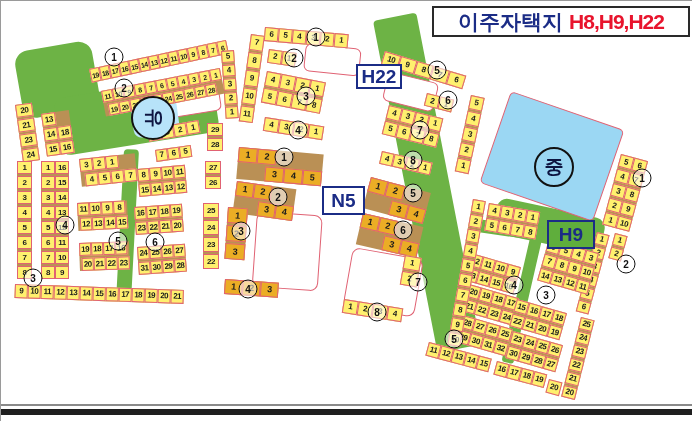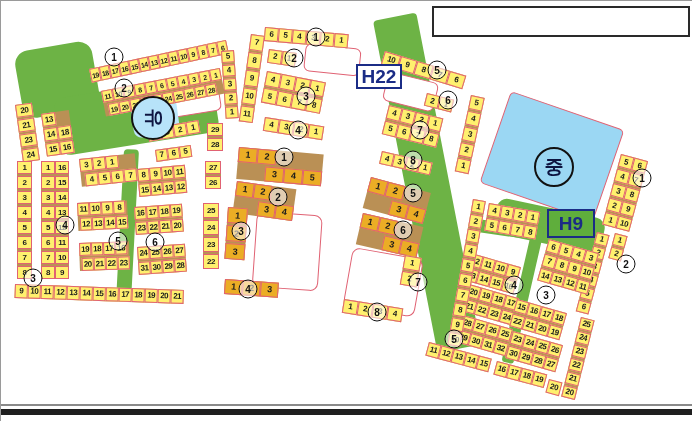--- a/index.html
+++ b/index.html
@@ -750,21 +750,22 @@
           <div class="cell" style="width: 13px; height: 14px; font-size: 8px; background: rgb(255, 240, 110);">18</div>
           <div class="cell" style="width: 13px; height: 14px; font-size: 8px; background: rgb(255, 240, 110);">19</div>
         </div>
       </div>
       <div class="block" style="left: 548px; top: 378px; transform: rotate(15deg);">
         <div class="row">
           <div class="cell" style="width: 14px; height: 14px; font-size: 8px; background: rgb(255, 240, 110);">20</div>
         </div>
       </div>
       <div class="alabel" style="left: 355px; top: 63px; width: 46px; height: 25px; background: rgb(255, 255, 255);">H22</div>
-      <div class="alabel" style="left: 546px; top: 208px; width: 48px; height: 29px; background: rgb(95, 174, 60);">H9</div>
+      <div class="alabel" style="left: 321px; top: 185px; width: 43px; height: 29px; background: rgb(255, 255, 255);">N5</div>
+      <div class="alabel" style="left: 546px; top: 219px; width: 48px; height: 29px; background: rgb(95, 174, 60);">H9</div>
       <div class="marker" style="left: 113px; top: 56px;">1</div>
       <div class="marker" style="left: 123px; top: 87px;">2</div>
       <div class="marker" style="left: 32px; top: 277px;">3</div>
       <div class="marker" style="left: 64px; top: 224px;">4</div>
       <div class="marker" style="left: 117px; top: 240px;">5</div>
       <div class="marker" style="left: 154px; top: 241px;">6</div>
       <div class="marker" style="left: 315px; top: 36px;">1</div>
       <div class="marker" style="left: 293px; top: 57px;">2</div>
       <div class="marker" style="left: 305px; top: 95px;">3</div>
       <div class="marker" style="left: 297px; top: 129px;">4</div>
@@ -786,16 +787,18 @@
       <div class="marker" style="left: 513px; top: 284px;">4</div>
       <div class="marker" style="left: 453px; top: 338px;">5</div>
       <div class="fac" style="left: 152px; top: 117px; width: 40px; height: 40px; background: rgb(183, 227, 249);">
         <span style="transform: rotate(90deg);">유</span>
       </div>
       <div class="fac" style="left: 553px; top: 166px; width: 36px; height: 36px; background: transparent;">
         <span style="transform: rotate(0deg);">중</span>
       </div>
     </div>
   <div id="titlebox">
+    <span class="kor">이주자택지</span>
+    <span class="codes">H8,H9,H22</span>
   </div>
   <div class="rule" id="rule-thin"></div>
   <div class="rule" id="rule-thick"></div>
 </div>
 
 </body></html>

